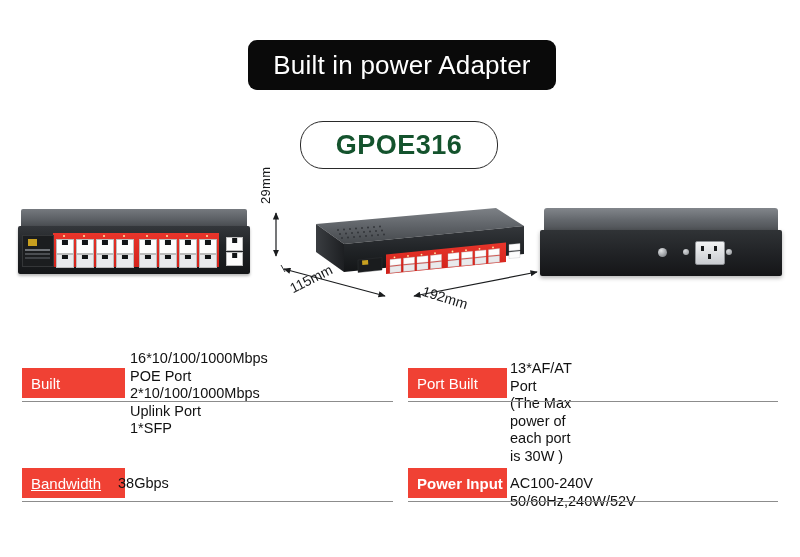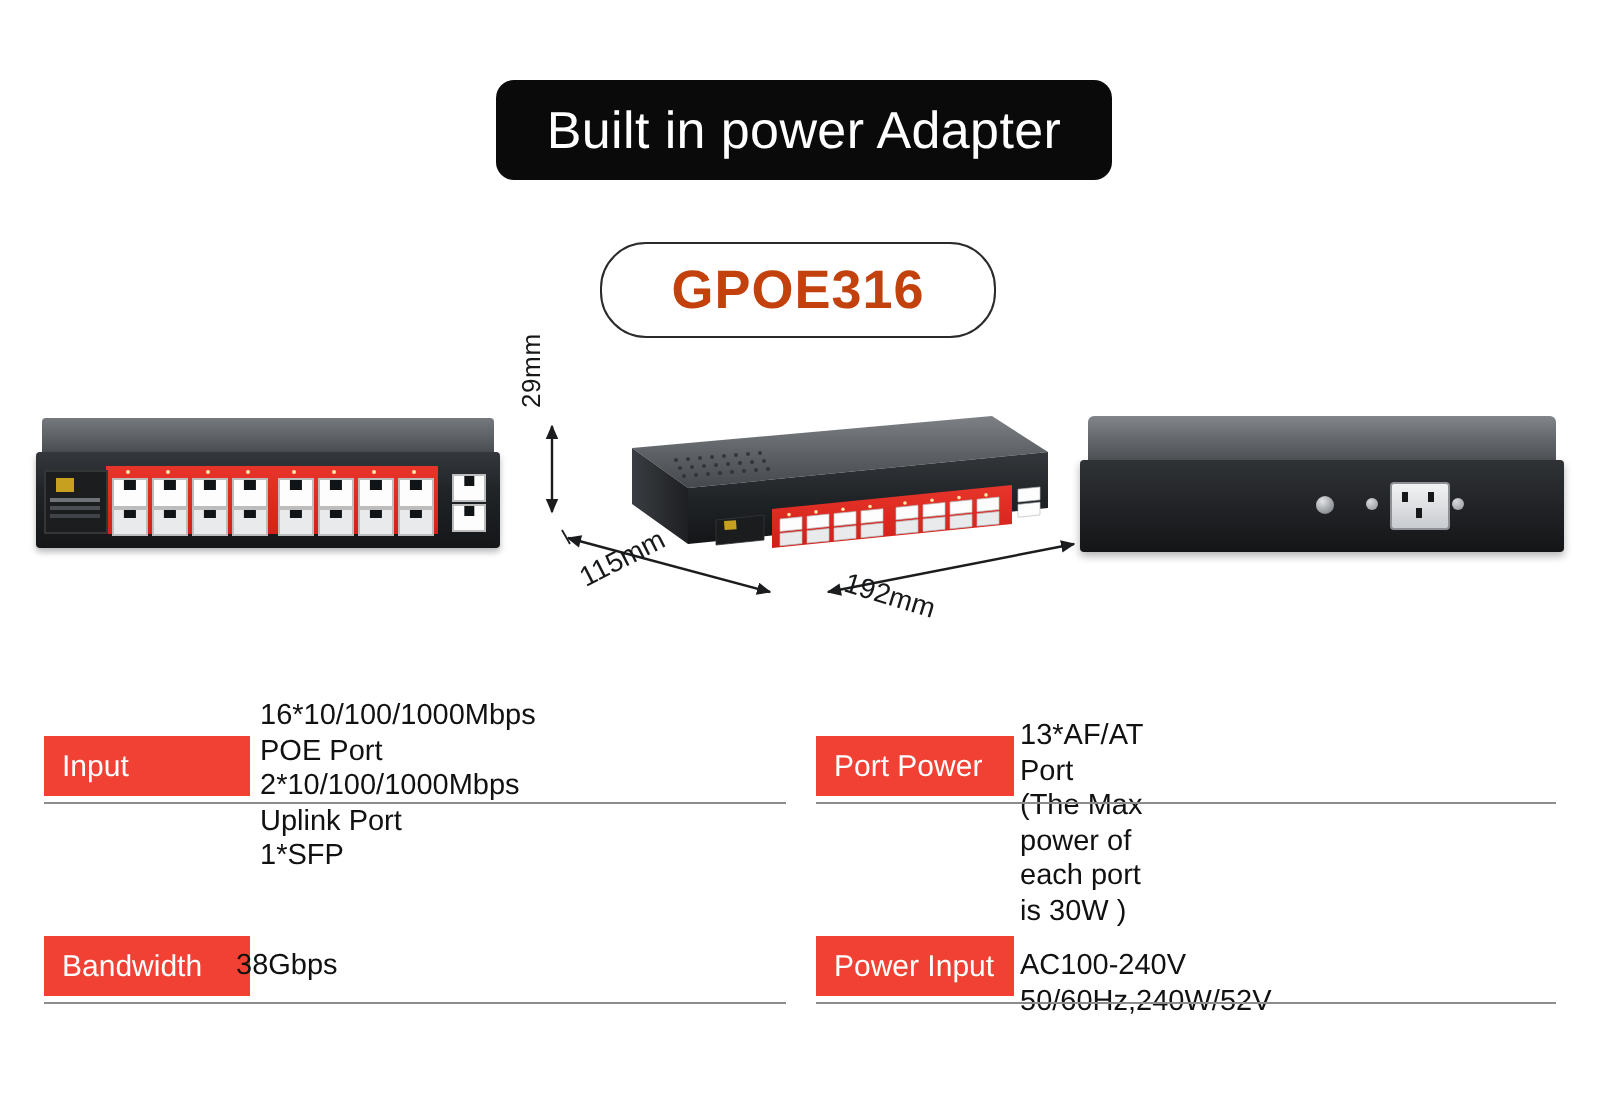--- a/index.html
+++ b/index.html
@@ -47,21 +47,21 @@
     background: #ffffff;
     border: 1.6px solid #2a2a2a;
     border-radius: 23px;
     display: flex;
     align-items: center;
     justify-content: center;
   }
   #model-badge .txt {
     font-size: 27px;
     font-weight: bold;
-    color: #c2410c;
+    color: #14532d;
     letter-spacing: 0.5px;
   }
 
   
   #product-area {
     position: absolute;
     left: 0;
     top: 190px;
     width: 800px;
     height: 145px;
@@ -216,25 +216,25 @@
   #row-powerinput{ left: 408px; top: 468px; }
 
   #row-port .spec-key       { left: 0; top: 0;  width: 103px; }
   #row-port .spec-val       { left: 108px; top: -18px; }
   #row-port .spec-rule      { left: 0; top: 33px; width: 371px; }
 
   #row-portpower .spec-key  { left: 0; top: 0;  width: 99px; }
   #row-portpower .spec-val  { left: 102px; top: -8px; }
   #row-portpower .spec-rule { left: 0; top: 33px; width: 370px; }
 
-  #row-bandwidth .spec-key  { left: 0; top: 0;  width: 103px; }
+  #row-bandwidth .spec-key  { left: 0; top: 0;  width: 103px; text-decoration: underline; }
   #row-bandwidth .spec-val  { left: 96px; top: 7px; }
   #row-bandwidth .spec-rule { left: 0; top: 33px; width: 371px; }
 
-  #row-powerinput .spec-key { left: 0; top: 0;  width: 99px; }
+  #row-powerinput .spec-key { left: 0; top: 0;  width: 99px; font-weight: bold; }
   #row-powerinput .spec-val { left: 102px; top: 7px; }
   #row-powerinput .spec-rule{ left: 0; top: 33px; width: 370px; }
 </style>
 </head>
 <body>
 
 <div id="title-pill">
   <span class="txt">Built in power Adapter</span>
 </div>
 
@@ -417,29 +417,29 @@
   <line x1="281" y1="265" x2="285" y2="272" stroke="#1a1c1e" stroke-width="0.9"></line>
 
   <line x1="414" y1="296" x2="537" y2="272" stroke="#1a1c1e" stroke-width="1.2" marker-start="url(#arrTail)" marker-end="url(#arrHead)"></line>
 </svg>
 
 <div class="dim-label" id="dim-h-label">29mm</div>
 <div class="dim-label" id="dim-d-label">115mm</div>
 <div class="dim-label" id="dim-w-label">192mm</div>
 
 <div class="spec-row" id="row-port">
-  <div class="spec-key">Input</div>
+  <div class="spec-key">Built</div>
   <div class="spec-val">16*10/100/1000Mbps POE Port
 2*10/100/1000Mbps Uplink Port
 1*SFP</div>
   <div class="spec-rule"></div>
 </div>
 
 <div class="spec-row" id="row-portpower">
-  <div class="spec-key">Port Power</div>
+  <div class="spec-key">Port Built</div>
   <div class="spec-val">13*AF/AT Port
 (The Max power of each port is 30W )</div>
   <div class="spec-rule"></div>
 </div>
 
 <div class="spec-row" id="row-bandwidth">
   <div class="spec-key">Bandwidth</div>
   <div class="spec-val">38Gbps</div>
   <div class="spec-rule"></div>
 </div>

